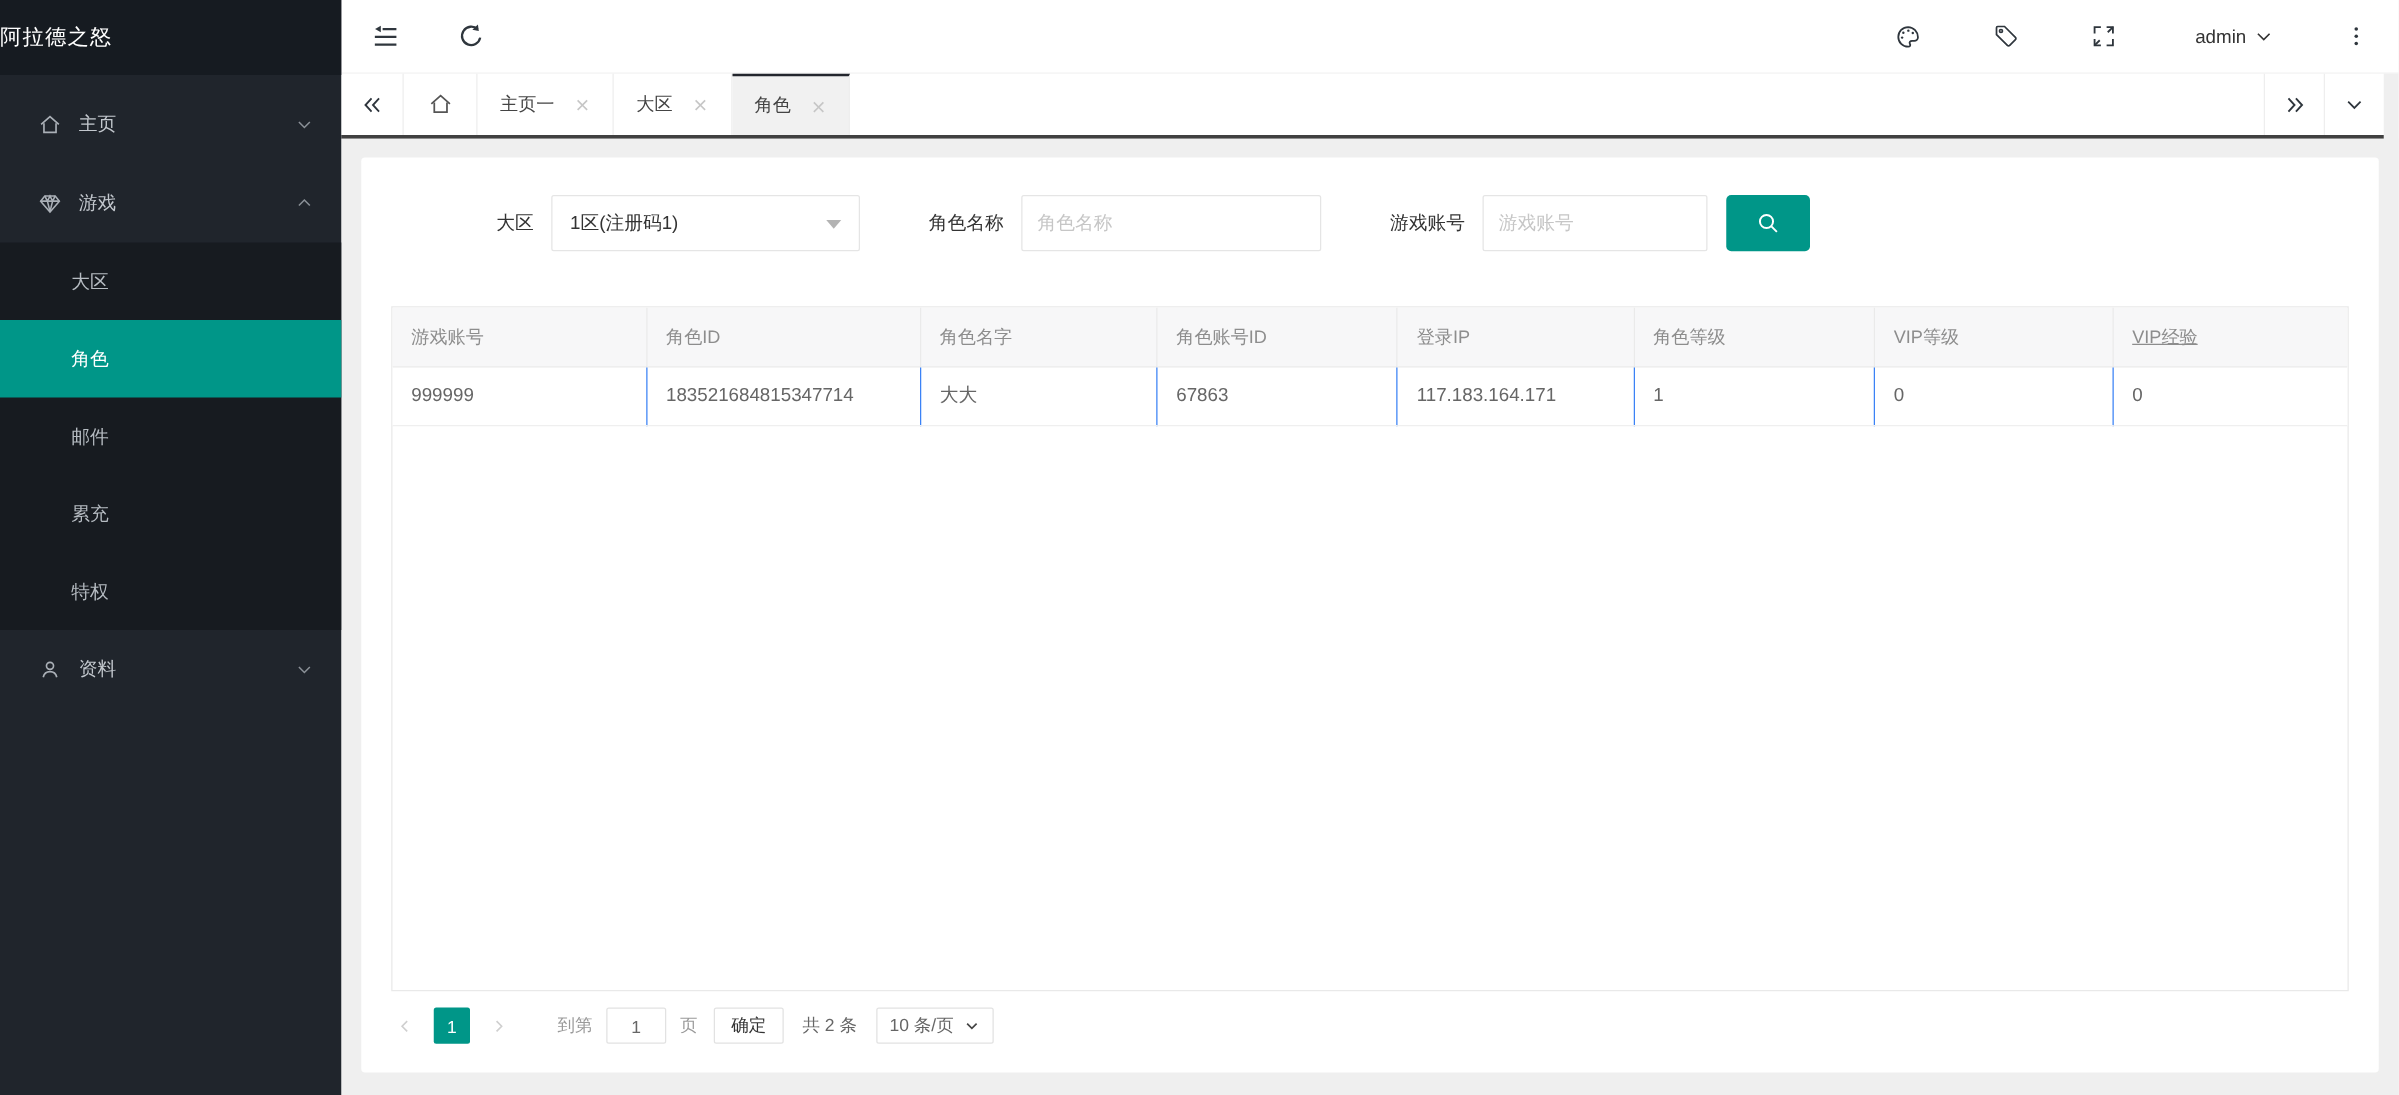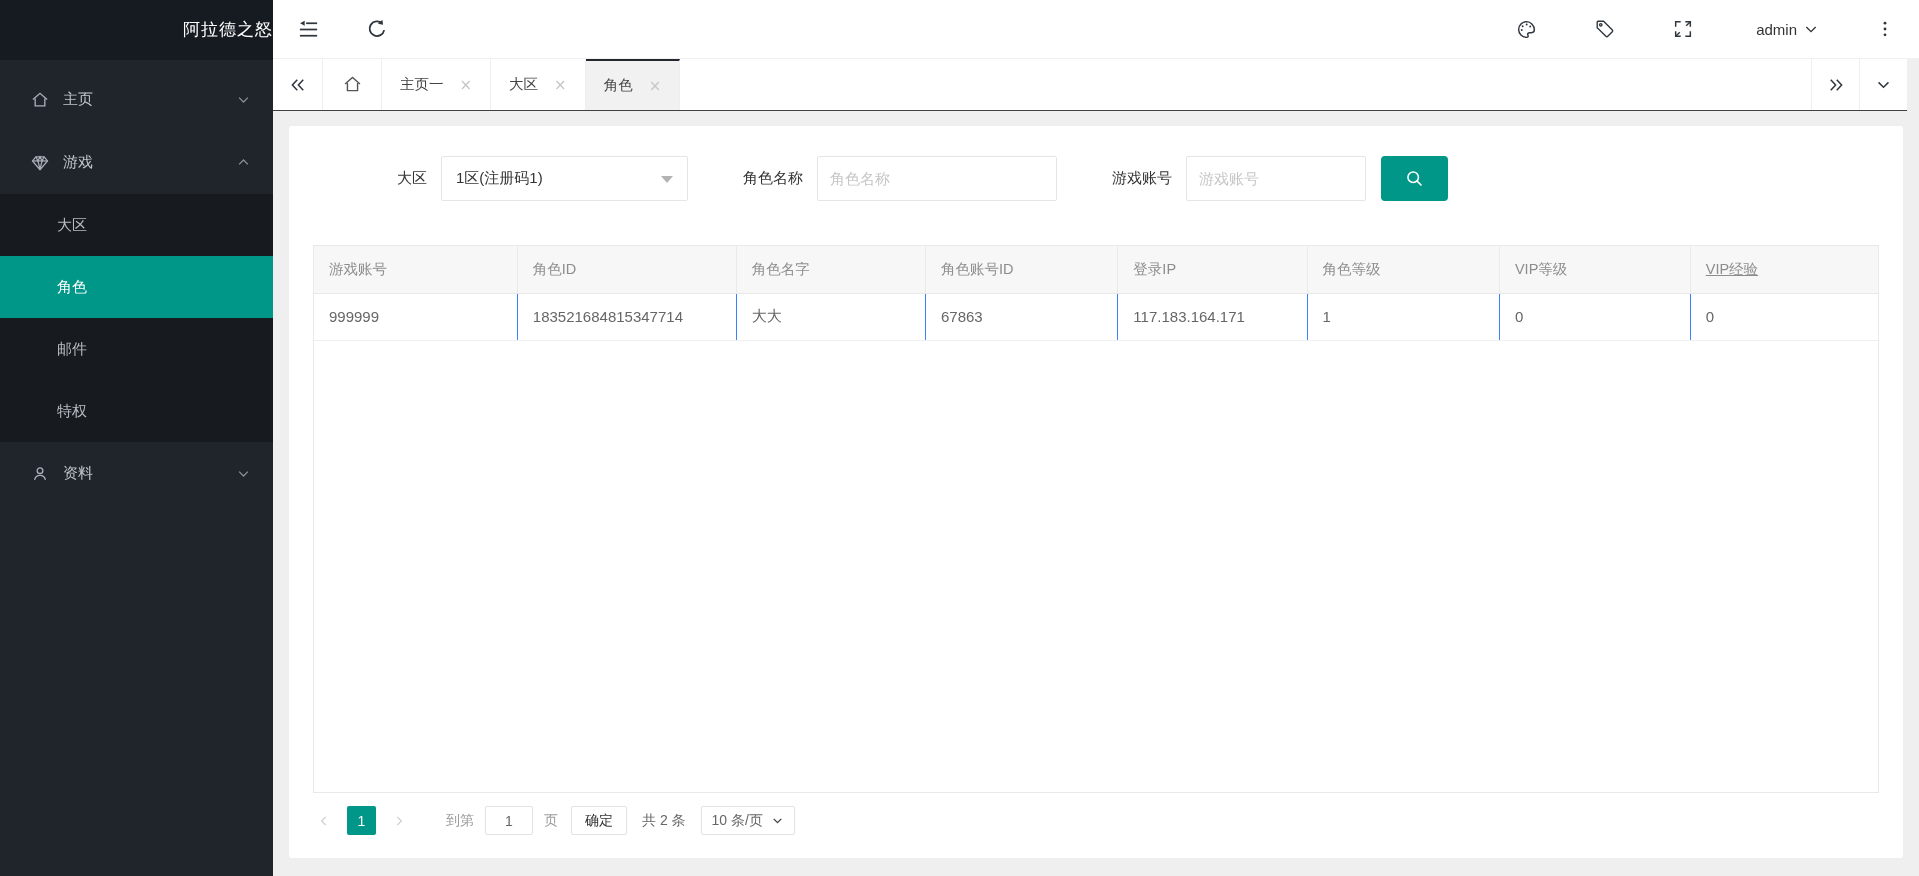--- a/index.html
+++ b/index.html
@@ -5,41 +5,41 @@
   * { box-sizing: border-box; margin: 0; padding: 0; }
   html,body { width:1919px; height:876px; overflow:hidden; }
   body {
     font-family: "Liberation Sans", "DejaVu Sans", sans-serif;
     background:#efefef; position:relative; color:#333;
   }
   svg { display:block; }
 
   
   .sidebar { position:absolute; left:0; top:0; bottom:0; width:273px; background:#20252c; z-index:5; }
-  .logo { height:60px; line-height:60px; text-align:right; background:#161b21; color:#fff; font-size:17px; letter-spacing:1px; }
+  .logo { height:60px; line-height:60px; text-align:left; background:#161b21; color:#fff; font-size:17px; letter-spacing:1px; }
   .menu { padding-top:8px; }
   .menu-item { height:63px; display:flex; align-items:center; padding:0 22px 0 30px; color:#c2c7cd; font-size:15px; cursor:pointer; }
   .menu-item .mi-icon { width:20px; margin-right:13px; display:flex; }
   .menu-item .chev { margin-left:auto; }
   .submenu { background:#171b20; }
   .submenu-item { height:62px; display:flex; align-items:center; padding-left:57px; color:#b6bcc2; font-size:15px; cursor:pointer; }
   .submenu-item.active { background:#009688; color:#fff; }
 
   
   .topbar { position:absolute; left:273px; right:0; top:0; height:59px; background:#fff; border-bottom:1px solid #f1f1f1; display:flex; align-items:center; padding:0 24px; }
   .tb-icon { cursor:pointer; display:flex; align-items:center; }
   .tb-left { display:flex; align-items:center; gap:46px; }
   .tb-right { margin-left:auto; display:flex; align-items:center; }
   .tb-right .tb-icon { margin-left:56px; }
   .tb-user { display:flex; align-items:center; margin-left:62px; font-size:15px; color:#333; cursor:pointer;text-align:center; }
   .tb-user svg { margin-left:6px; }
   .tb-more { margin-left:58px; }
 
   
-  .tabbar { position:absolute; left:273px; right:12px; top:59px; height:52px; background:#fff; display:flex; align-items:stretch; border-bottom:1px solid #404040; }
+  .tabbar { position:absolute; left:273px; right:12px; top:59px; height:52px; background:#fff; display:flex; align-items:stretch; border-bottom:3px solid #404040; }
   .tab-cell { width:50px; display:flex; align-items:center; justify-content:center; border-right:1px solid #eee; cursor:pointer; }
   .tab-cell.home { width:59px; }
   .tab { display:flex; align-items:center; padding:0 18px; border-right:1px solid #eee; font-size:14.5px; color:#444; cursor:pointer; position:relative; }
   .tab .close { margin-left:16px; color:#c6c6c6; font-size:15px; font-family:"DejaVu Sans", sans-serif; }
   .tab.active { background:#f1f1f1; border-top:2px solid #23262d; }
   .tab-spacer { flex:1; }
   .tab-cell.right { border-right:none; border-left:1px solid #eee; width:48px; }
 
   
   .content { position:absolute; left:273px; right:0; top:111px; bottom:0; background:#efefef; padding:15px 16px 18px; }
@@ -118,20 +118,23 @@
 
     <div class="submenu">
       <div class="submenu-item">
           <span>大区</span>
         </div>
       <div class="submenu-item active">
           <span>角色</span>
         </div>
       <div class="submenu-item">
           <span>邮件</span>
+        </div>
+      <div class="submenu-item">
+          <span>累充</span>
         </div>
       <div class="submenu-item">
           <span>特权</span>
         </div>
     </div>
 
     <div class="menu-item">
       <span class="mi-icon">
         <svg width="20" height="20" viewBox="0 0 24 24" fill="none" stroke="#aab0b7" stroke-width="1.6">
             <circle cx="12" cy="8" r="3.4"></circle>

